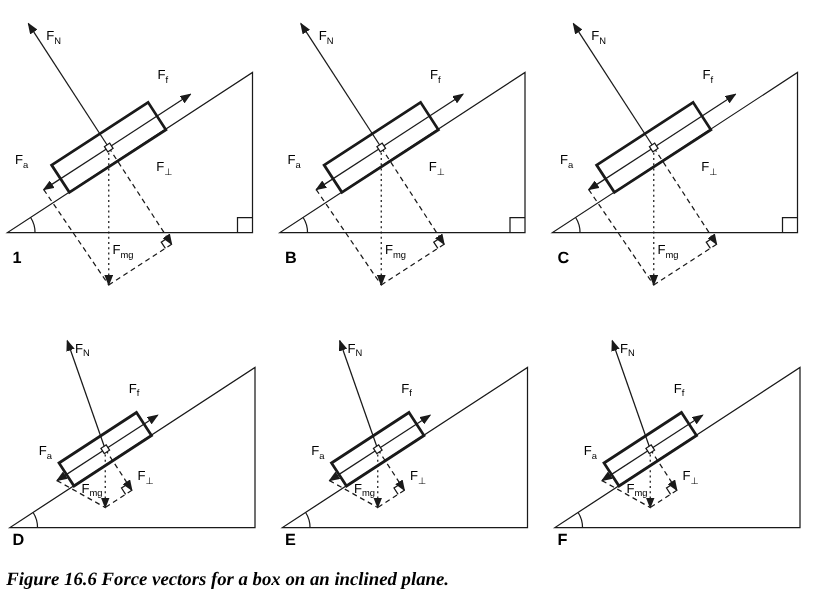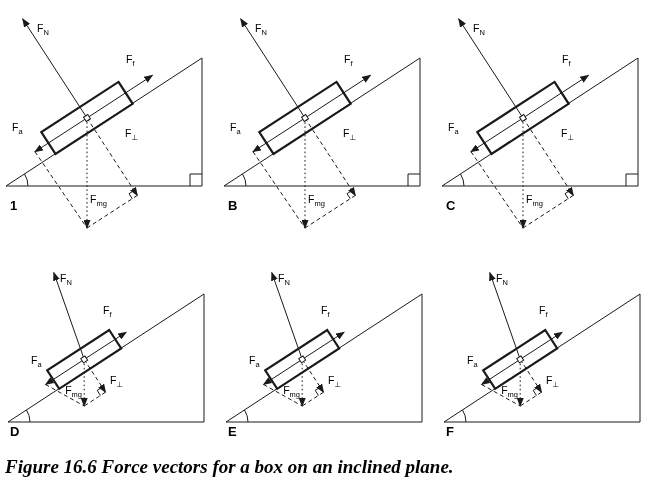--- a/index.html
+++ b/index.html
@@ -5,21 +5,21 @@
   html,body{margin:0;padding:0;background:#fff;}
   .page{position:relative;width:651px;height:480px;background:#fff;overflow:hidden;
         font-family:"Liberation Sans","DejaVu Sans",sans-serif;}
   .panel{position:absolute;}
   .panel svg{display:block;}
   .plabel{position:absolute;font-weight:bold;font-size:13px;color:#000;}
   .panel.top .plabel{left:8px;top:196px;}
   .panel.bottom .plabel{left:8px;top:170px;}
   .caption{position:absolute;left:5px;top:456px;
            font-family:"Liberation Serif","DejaVu Serif",serif;
-           font-weight:bold;font-style:italic;font-size:19px;color:#000;}
+           font-weight:bold;font-style:italic;font-size:15px;color:#000;}
   svg line,svg path,svg polygon{stroke:#1a1a1a;fill:none;}
   .thin{stroke-width:1;}
   .box{stroke-width:2.2;}
   .dash{stroke-width:1;stroke-dasharray:4 3;}
   .dot{stroke-width:1;stroke-dasharray:1.6 2.6;}
   .arrow{marker-end:url(#arw);}
   .pivot{fill:#fff;stroke:#1a1a1a;stroke-width:1;}
   svg text{fill:#000;stroke:none;font-size:10.5px;font-family:"Liberation Sans","DejaVu Sans",sans-serif;}
   svg .sub{font-size:7.5px;}
 </style>

